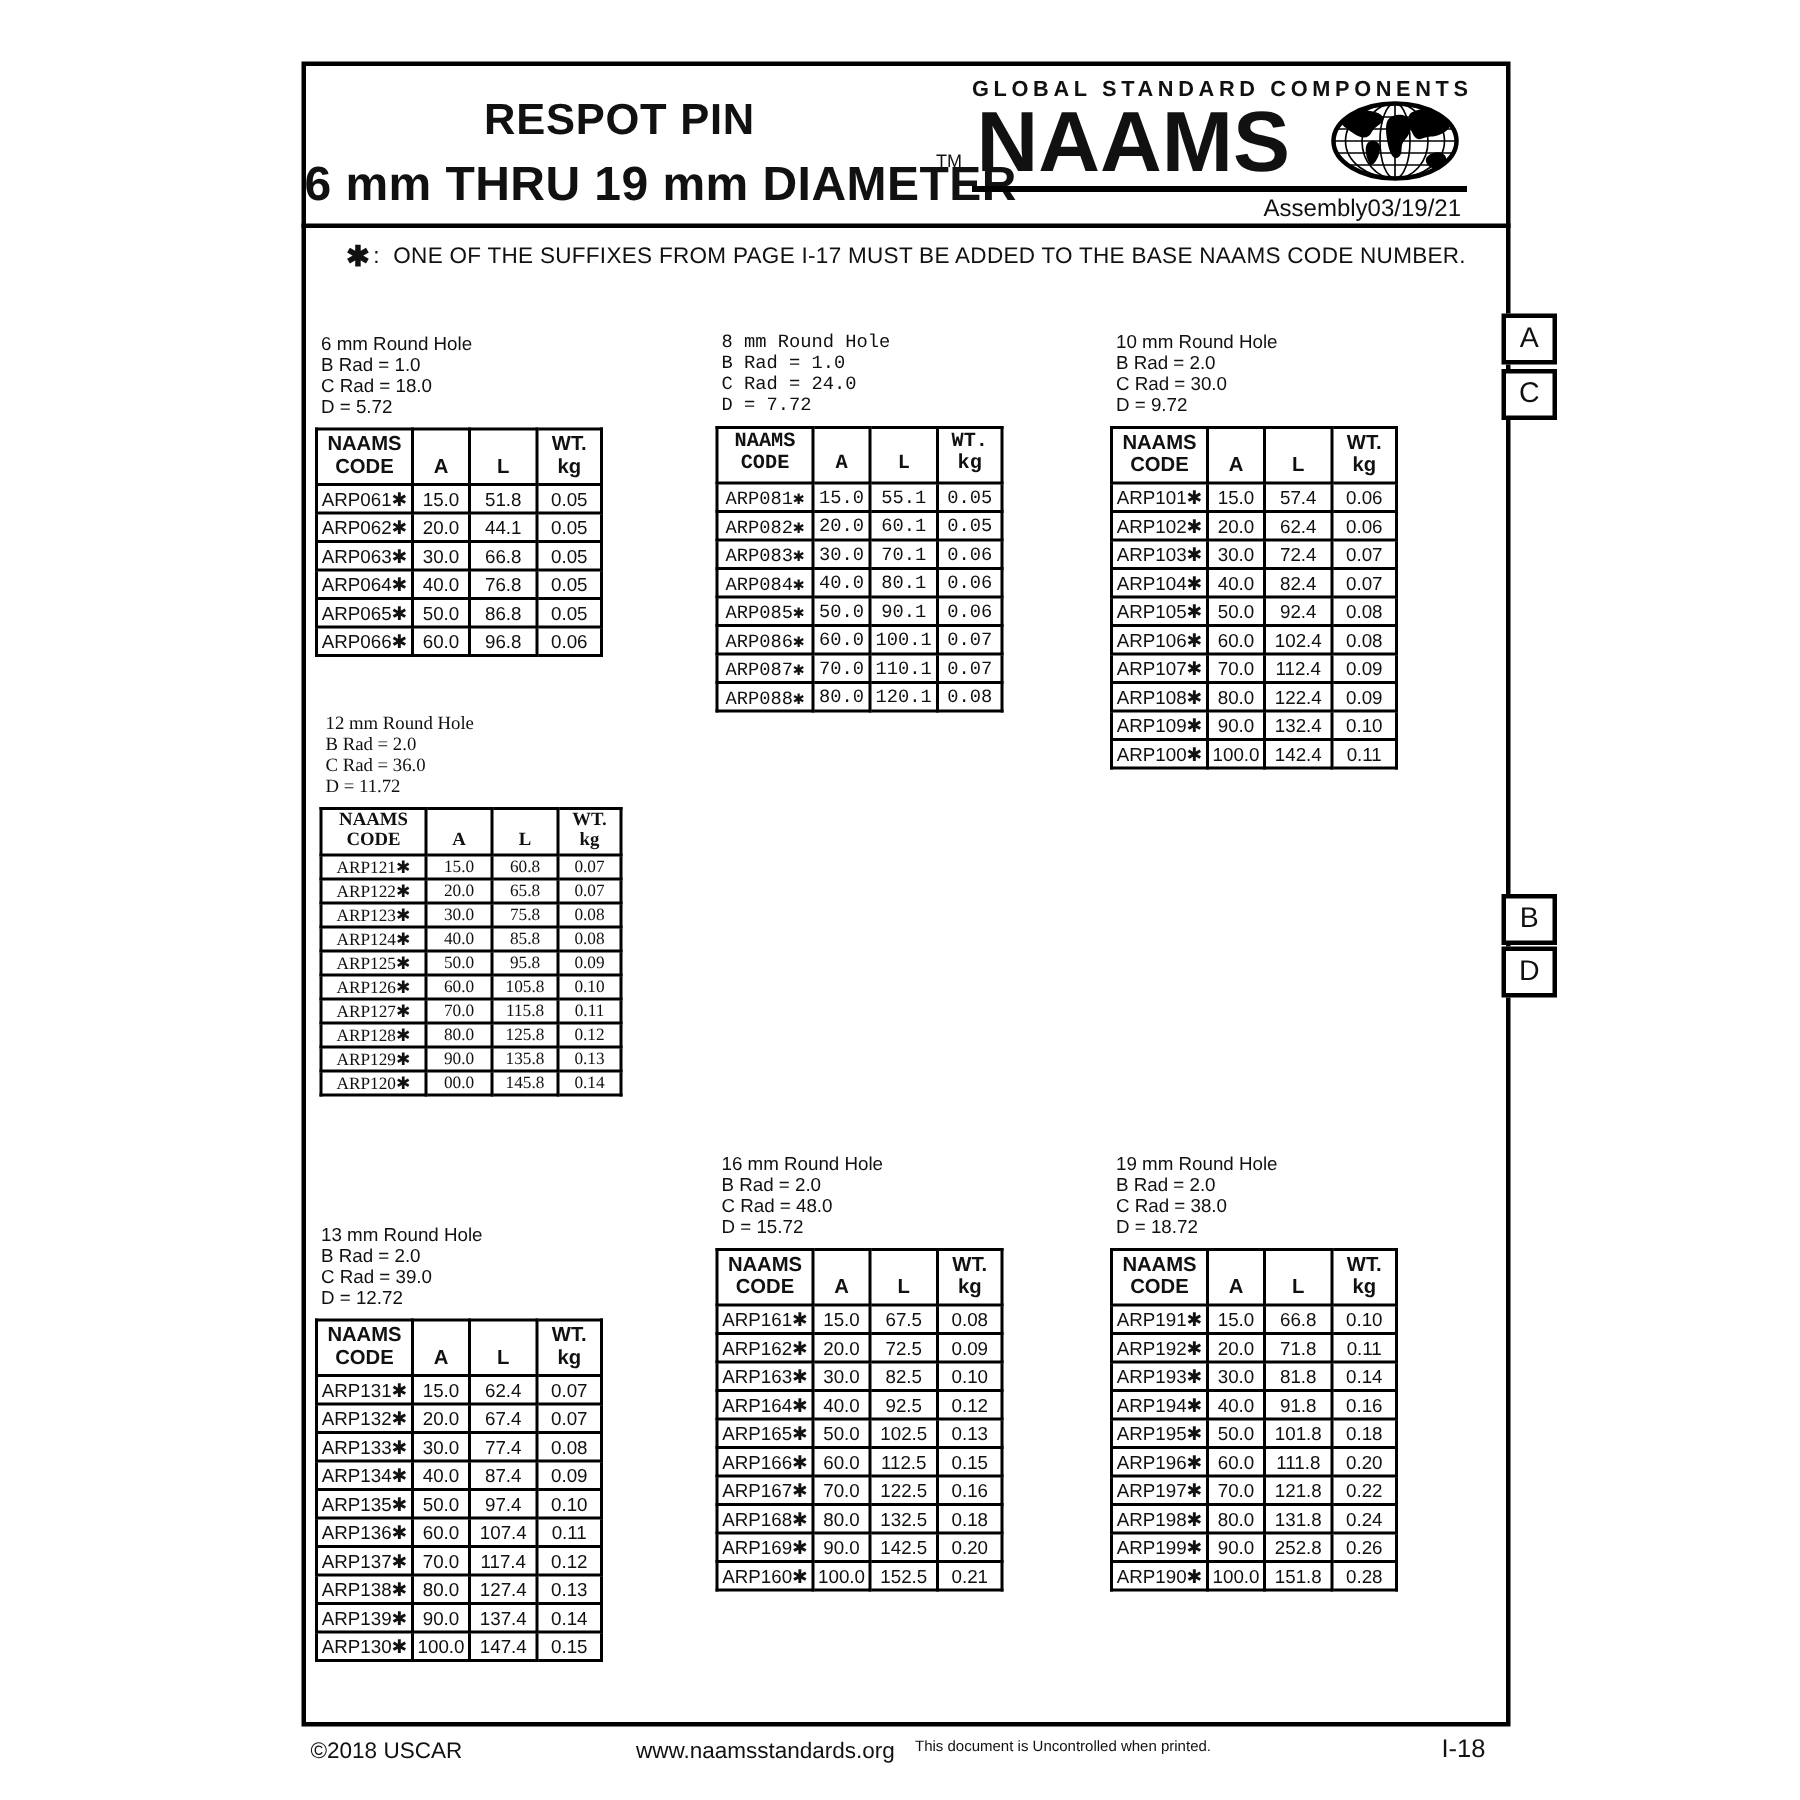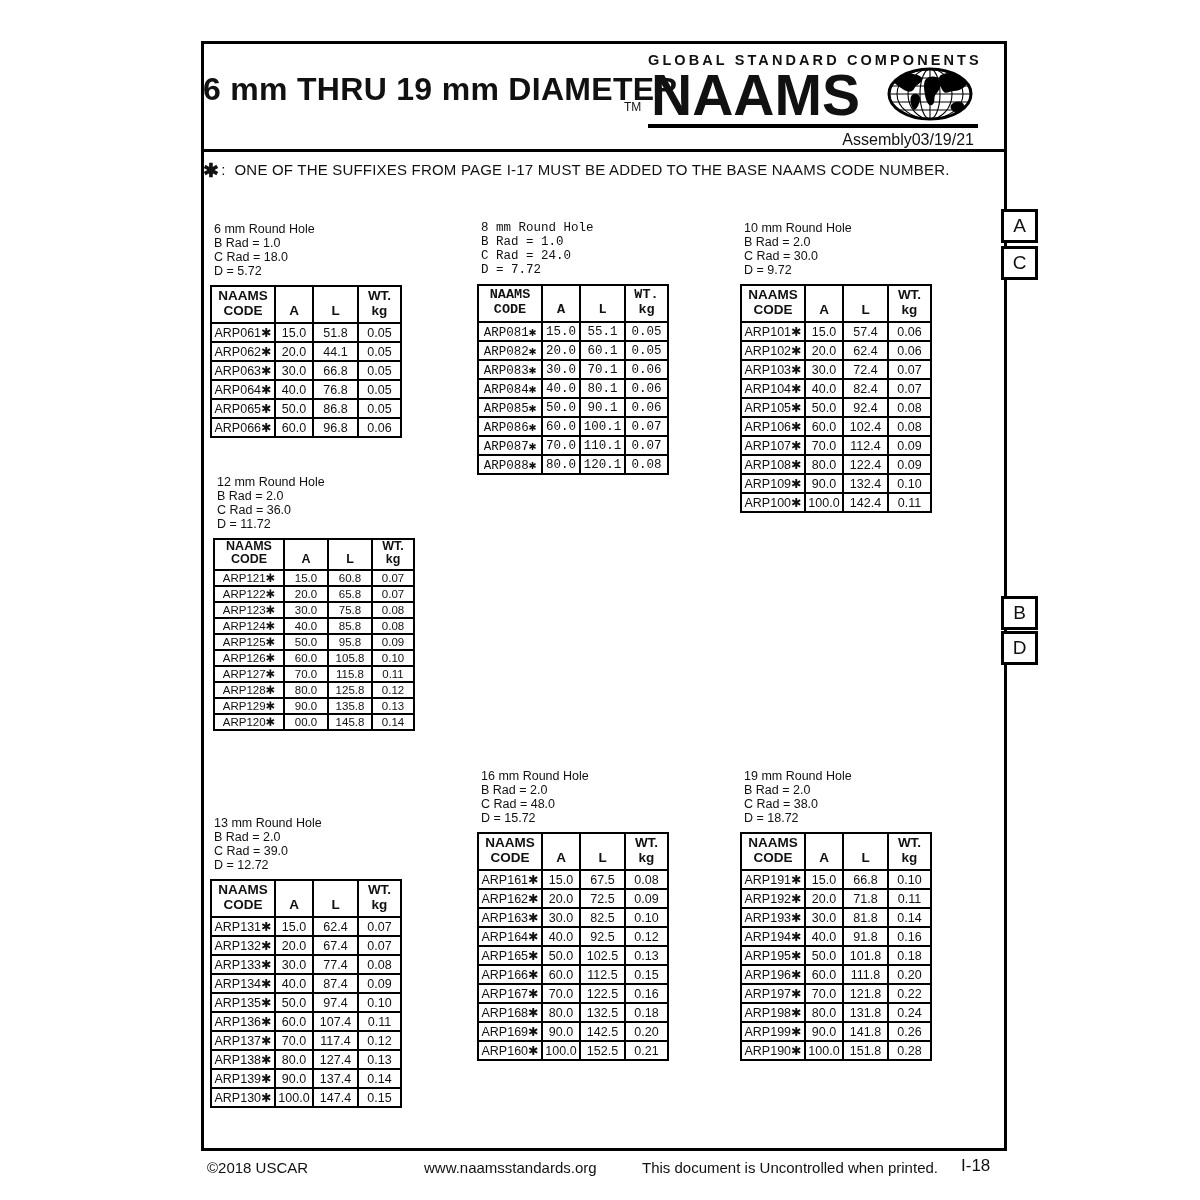--- a/index.html
+++ b/index.html
@@ -16,21 +16,21 @@
   .title1 { font-size:29px; letter-spacing:.5px; white-space:nowrap; }
   .title2 { font-size:32px; margin-top:7px; letter-spacing:.3px; white-space:nowrap; }
 
   .logo-tagline { position:absolute; left:648px; top:52px; font-size:14.5px; font-weight:bold; letter-spacing:3.1px; white-space:nowrap; }
   .logo-tm { position:absolute; left:624px; top:100px; font-size:12px; font-weight:normal; }
   .logo-name { position:absolute; left:651px; top:67px; font-size:57px; font-weight:bold; line-height:1; letter-spacing:0; }
   .globe-wrap { position:absolute; left:886px; top:66px; }
   .logo-underline { position:absolute; left:648px; top:124px; width:330px; height:4px; background:#000; }
   .logo-sub { position:absolute; left:652px; top:131px; width:322px; display:flex; justify-content:flex-end; font-size:16px; }
 
-  .note-row { position:absolute; left:203px; top:159px; width:802px; text-align:left; font-size:15px; letter-spacing:.2px; white-space:nowrap; }
+  .note-row { position:absolute; left:203px; top:159px; width:802px; text-align:center; font-size:15px; letter-spacing:.2px; white-space:nowrap; }
   .note-star { font-size:19px; font-weight:bold; vertical-align:-2px; }
   .note-colon { padding:0 9px 0 2px; }
 
   .side-tab { position:absolute; left:1001px; width:37px; height:34px; background:#fff; border:3px solid #000;
     display:flex; align-items:center; justify-content:center; font-size:19px; z-index:3; }
   .tab-a { top:209px; } .tab-c { top:246px; } .tab-b { top:596px; } .tab-d { top:631px; }
 
   .tgroup { position:absolute; }
   .tinfo { font-size:12.5px; line-height:14px; padding-left:4px; }
   .tinfo div { white-space:nowrap; }
@@ -39,30 +39,31 @@
   .dtable th { font-size:13.5px; font-weight:bold; line-height:15px; height:37px; vertical-align:bottom; padding:0 2px 4px; }
   .dtable td { font-size:12.5px; height:19px; padding:0 2px; }
   .dtable .c0 { width:64px; } .dtable .c1 { width:38px; } .dtable .c2 { width:45px; } .dtable .c3 { width:43px; }
   .dtable.compact th { height:31px; font-size:12.5px; line-height:13px; padding-bottom:3px; }
   .dtable.compact td { height:15px; font-size:11.5px; }
   .dtable.compact .c0 { width:70px; } .dtable.compact .c1 { width:44px; }
   .dtable.compact .c2 { width:44px; } .dtable.compact .c3 { width:42px; }
 
   .f-copy { position:absolute; left:207px; top:1159px; font-size:15px; }
   .f-web  { position:absolute; left:424px; top:1159px; font-size:15px; }
-  .f-disc { position:absolute; left:642px; top:1159px; font-size:15px; }
+  .f-disc { position:absolute; left:610px; top:1159px; font-size:10px; }
   .f-page { position:absolute; left:961px; top:1156px; font-size:17px; }
 </style>
 </head>
 <body>
 
 <div class="frame"></div>
 <div class="hdr-rule"></div>
 
 <div class="title-block">
+  <div class="title1">RESPOT PIN</div>
   <div class="title2">6 mm THRU 19 mm DIAMETER</div>
 </div>
 
 <div>
   <div class="logo-tagline">GLOBAL STANDARD COMPONENTS</div>
   <div class="logo-tm">TM</div>
   <div class="logo-name">NAAMS</div>
   <div class="globe-wrap">
     <svg width="88" height="56" viewBox="0 0 88 56">
       <defs>
@@ -307,21 +308,21 @@
         <tr>
           <td class="c0">ARP100✱</td>
           <td class="c1">100.0</td>
           <td class="c2">142.4</td>
           <td class="c3">0.11</td>
         </tr>
       </tbody>
     </table>
 </div>
 
-<div class="tgroup" style="left:213px; top:475px;">
+<div class="tgroup" style="left:213px; top:475px;font-family:Liberation Serif, serif;">
   <div class="tinfo">
       <div>12 mm Round Hole</div>
       <div>B Rad = 2.0</div>
       <div>C Rad = 36.0</div>
       <div>D = 11.72</div>
     </div>
   <table class="dtable compact">
       <thead>
         <tr>
           <th class="c0">NAAMS<br>CODE</th>
@@ -618,21 +619,21 @@
         </tr>
         <tr>
           <td class="c0">ARP198✱</td>
           <td class="c1">80.0</td>
           <td class="c2">131.8</td>
           <td class="c3">0.24</td>
         </tr>
         <tr>
           <td class="c0">ARP199✱</td>
           <td class="c1">90.0</td>
-          <td class="c2">141.8</td>
+          <td class="c2">252.8</td>
           <td class="c3">0.26</td>
         </tr>
         <tr>
           <td class="c0">ARP190✱</td>
           <td class="c1">100.0</td>
           <td class="c2">151.8</td>
           <td class="c3">0.28</td>
         </tr>
       </tbody>
     </table>

